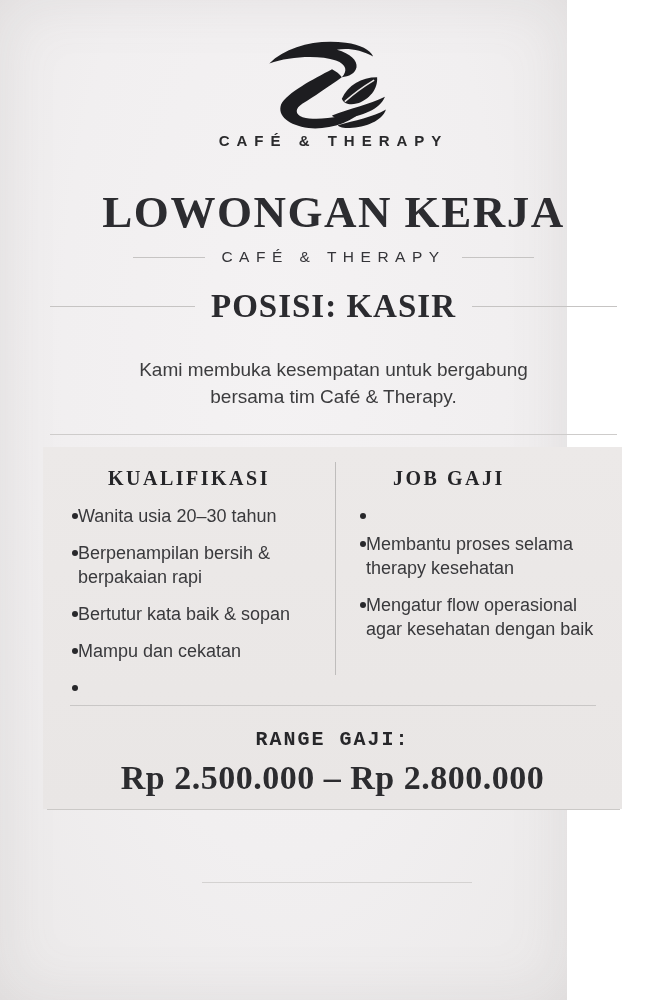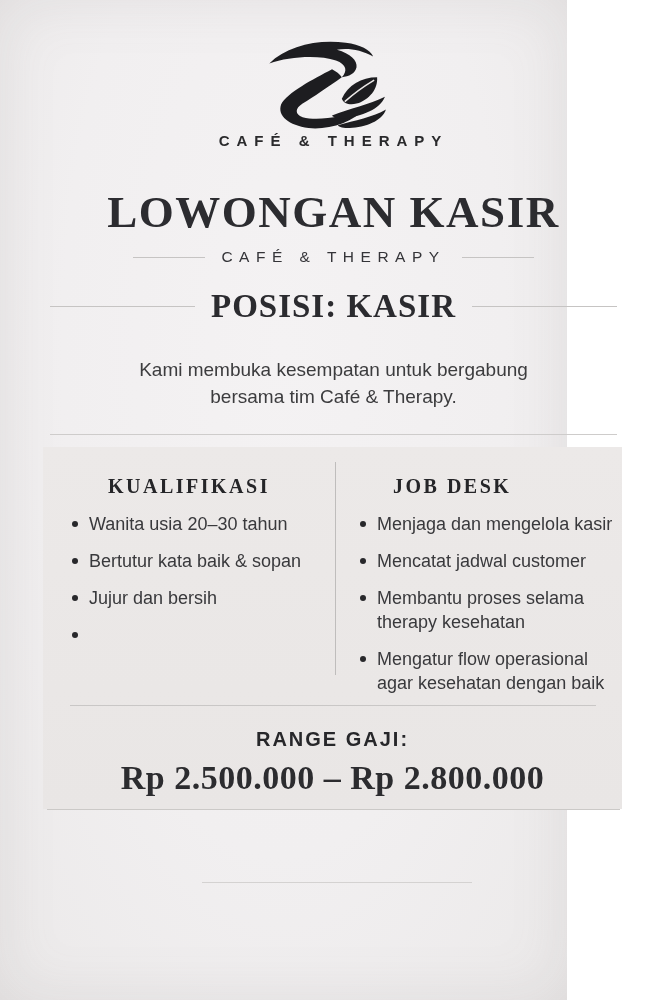--- a/index.html
+++ b/index.html
@@ -52,53 +52,53 @@
   
   .divider-top    { top: 434px; left: 50px;  width: 567px; height: 1px; background: #cecccb; }
   .panel-bottom-line { top: 809px; left: 47px; width: 573px; height: 1px; background: #cbc9c7; }
   .bottom-line    { top: 882px; left: 202px; width: 270px; height: 1px; background: #d4d2d1; }
 
   
   .panel {
     top: 447px; left: 43px; width: 579px; height: 362px;
     background: linear-gradient(#ece9e8, #e9e6e5);
   }
-  .col { position: absolute; top: 8px; }
+  .col { position: absolute; top: 0; }
   .col-left  { left: 0;     width: 292px; }
   .col-right { left: 292px; width: 287px; }
   .col h3 {
     margin: 0; font-family: "Liberation Serif", serif; font-size: 20px;
     font-weight: 700; letter-spacing: 2.5px; color: #252528;
   }
   .col-left  h3 { margin: 20px 0 0 65px; }
   .col-right h3 { margin: 20px 0 0 58px; }
   .bullets { list-style: none; padding: 0; margin: 14px 0 0 0; }
   .col-left  .bullets { margin-left: 29px; }
   .col-right .bullets { margin-left: 25px; }
-  .bullets li { display: flex; gap: 11px; margin-bottom: 13px; }
+  .bullets li { display: flex; margin-bottom: 13px; }
   .dot {
     flex: none; width: 6px; height: 6px; border-radius: 50%;
     background: #28282b; margin-top: 9px;
   }
   .bullets .btxt {
     font-size: 18px; line-height: 24px; color: #39393c;
   }
   .col-left  .btxt { max-width: 235px; }
   .col-right .btxt { max-width: 240px; }
   .v-divider {
     position: absolute; left: 292px; top: 15px; width: 1px; height: 213px;
     background: #bfbdbc;
   }
   .inner-divider {
     position: absolute; top: 258px; left: 27px; width: 526px; height: 1px;
     background: #c9c7c6;
   }
   .salary-heading {
     position: absolute; top: 281px; left: 0; width: 579px; text-align: center;
-    font-family: Liberation Sans, sans-serif; font-size: 20px; font-weight: 700;
+    font-family: Liberation Mono, monospace; font-size: 20px; font-weight: 700;
     letter-spacing: 2px; color: #27272a;
   }
   .salary-value {
     position: absolute; top: 312px; left: 0; width: 579px; text-align: center;
     font-family: "Liberation Serif", serif; font-size: 34px; font-weight: 600;
     letter-spacing: 0.5px; color: #2c2c2f;
   }
 </style>
 </head>
 <body>
@@ -116,21 +116,21 @@
 
       <path d="M74,81 C92,74 112,70 128,62 C123,75 104,82 86,84 C80,84 75,83 74,81 Z"></path>
       <path d="M80,91 C97,86 116,83 129,75 C125,87 108,93 92,94 C86,94 81,93 80,91 Z"></path>
     </g>
 
     <path d="M87,67 C97,58 107,51 117,45" fill="none" stroke="#ebe8e7" stroke-width="1.6"></path>
   </svg>
 
   <div class="abs centered wordmark">CAFÉ &amp; THERAPY</div>
 
-  <h1 class="abs centered title" style="margin:0;">LOWONGAN KASIR</h1>
+  <h1 class="abs centered title" style="margin:0;">LOWONGAN KERJA</h1>
 
   <div class="abs centered subtitle-row linerow">
     <span class="rule"></span>
     <span class="subtitle-text">CAFÉ &amp; THERAPY</span>
     <span class="rule"></span>
   </div>
 
   <div class="abs centered position-row linerow">
     <span class="rule"></span>
     <span class="position-text">POSISI: KASIR</span>
@@ -147,44 +147,43 @@
 
     <div class="col col-left">
       <h3>KUALIFIKASI</h3>
       <ul class="bullets">
         <li>
             <span class="dot"></span>
             <span class="btxt">Wanita usia 20–30 tahun</span>
           </li>
         <li>
             <span class="dot"></span>
+            <span class="btxt">Berpenampilan bersih &amp; berpakaian rapi</span>
+          </li>
+        <li>
+            <span class="dot"></span>
             <span class="btxt">Bertutur kata baik &amp; sopan</span>
           </li>
         <li>
             <span class="dot"></span>
-            <span class="btxt">Jujur dan bersih</span>
+            <span class="btxt">Mampu dan cekatan</span>
           </li>
         <li>
             <span class="dot"></span>
           </li>
       </ul>
     </div>
 
     <div class="v-divider"></div>
 
     <div class="col col-right">
-      <h3>JOB DESK</h3>
+      <h3>JOB GAJI</h3>
       <ul class="bullets">
         <li>
             <span class="dot"></span>
-            <span class="btxt">Menjaga dan mengelola kasir</span>
-          </li>
-        <li>
-            <span class="dot"></span>
-            <span class="btxt">Mencatat jadwal customer</span>
           </li>
         <li>
             <span class="dot"></span>
             <span class="btxt">Membantu proses selama therapy kesehatan</span>
           </li>
         <li>
             <span class="dot"></span>
             <span class="btxt">Mengatur flow operasional agar kesehatan dengan baik</span>
           </li>
       </ul>

